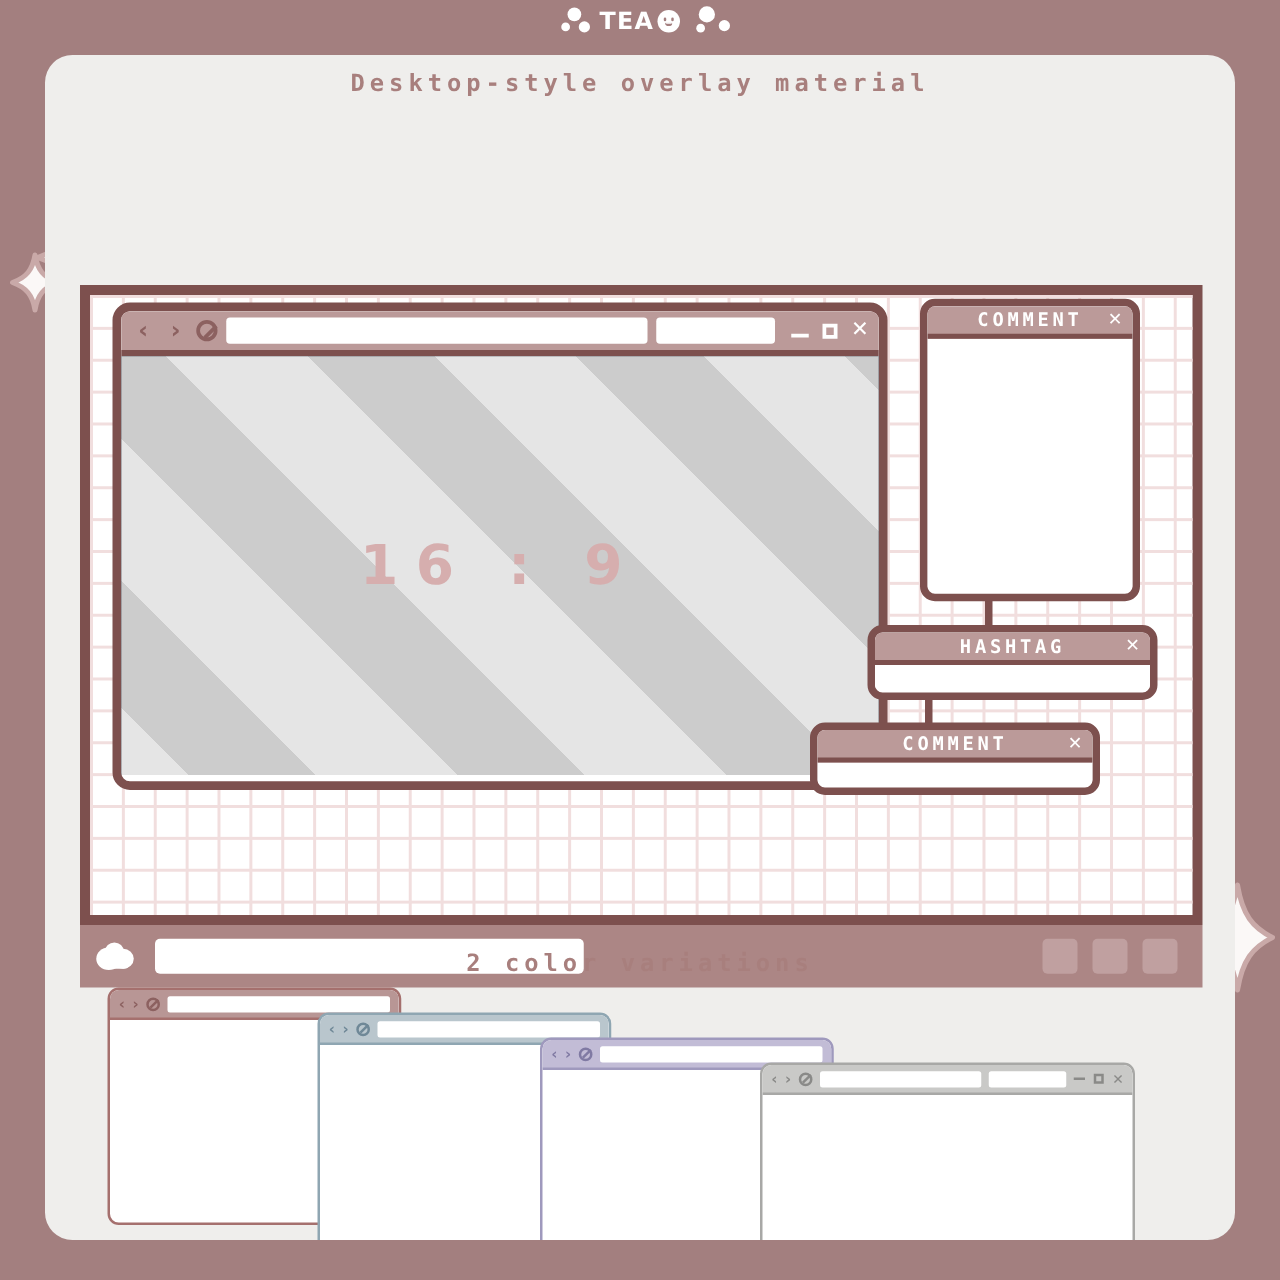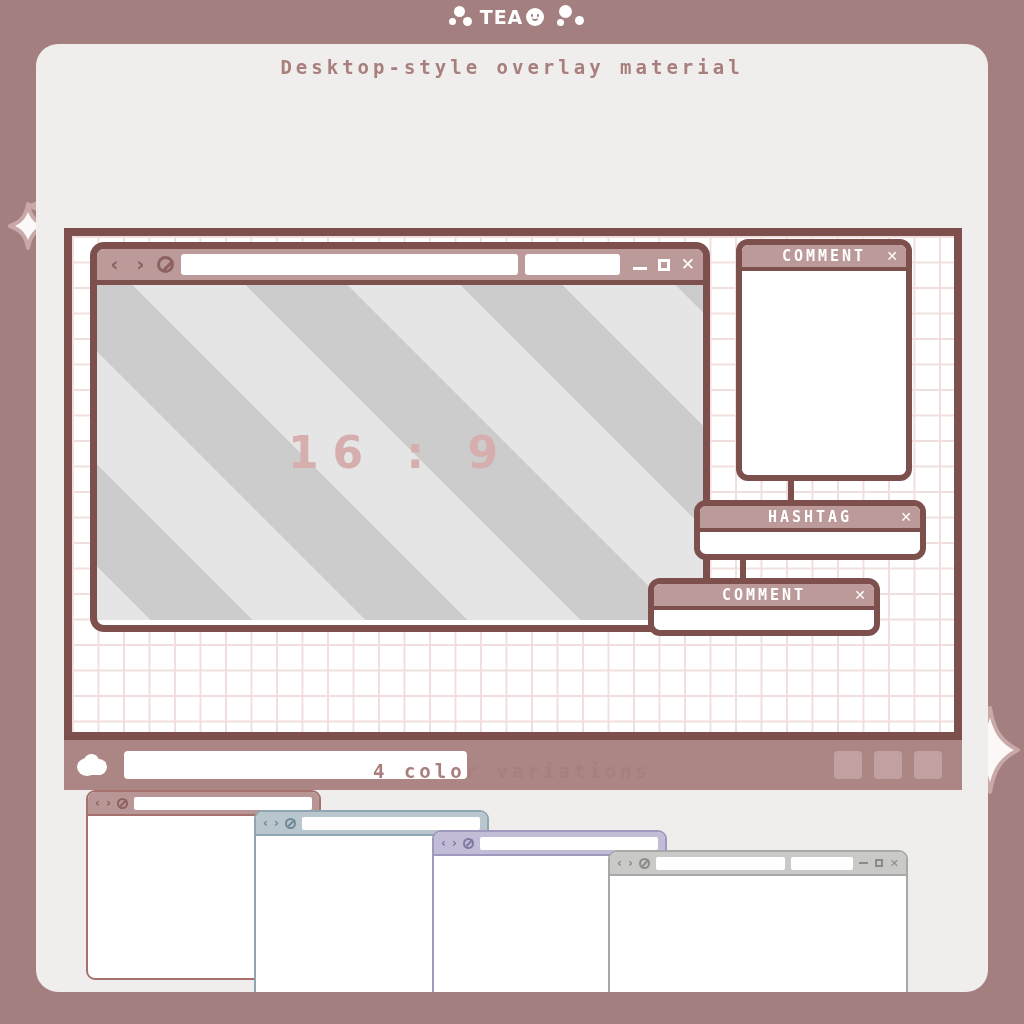--- a/index.html
+++ b/index.html
@@ -263,21 +263,21 @@
       </span>
     <span class="task-search" title=""></span>
     <span class="task-spacer"></span>
     <span class="task-btns">
       <span class="task-btn"></span>
       <span class="task-btn"></span>
       <span class="task-btn"></span>
     </span>
   </div>
 
-  <div class="var-label">4 color variations</div>
+  <div class="var-label">2 color variations</div>
 
   <div class="vwin" id="v0" style="left: 50px; top: 746px; width: 235px; height: 190px; border: 2px solid rgb(165, 112, 110);">
     <div class="vbar" id="v0bar" style="background: rgb(184, 150, 149); border-bottom: 2px solid rgb(165, 112, 110);">
       <span class="v-ico" id="v0b" style="color: rgb(140, 97, 96);">‹</span>
       <span class="v-ico" id="v0f" style="color: rgb(140, 97, 96);">›</span>
       <span class="v-refresh" id="v0r" style="border-color: rgb(140, 97, 96); --ic: #8c6160;"></span>
       <span class="v-url"></span>
     </div>
   </div>
 

